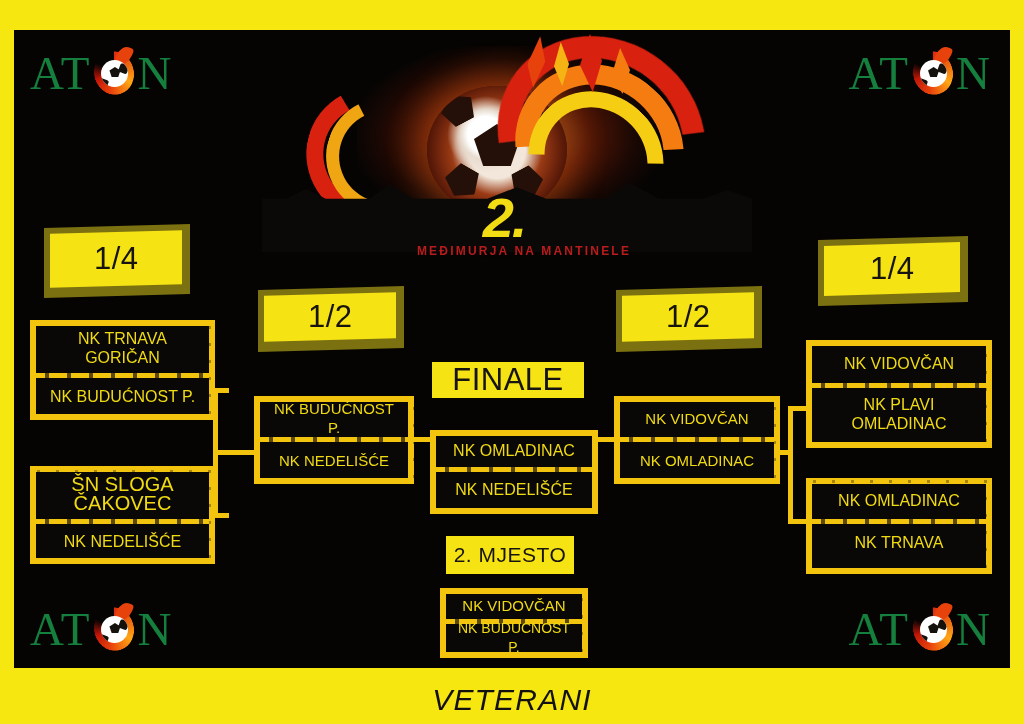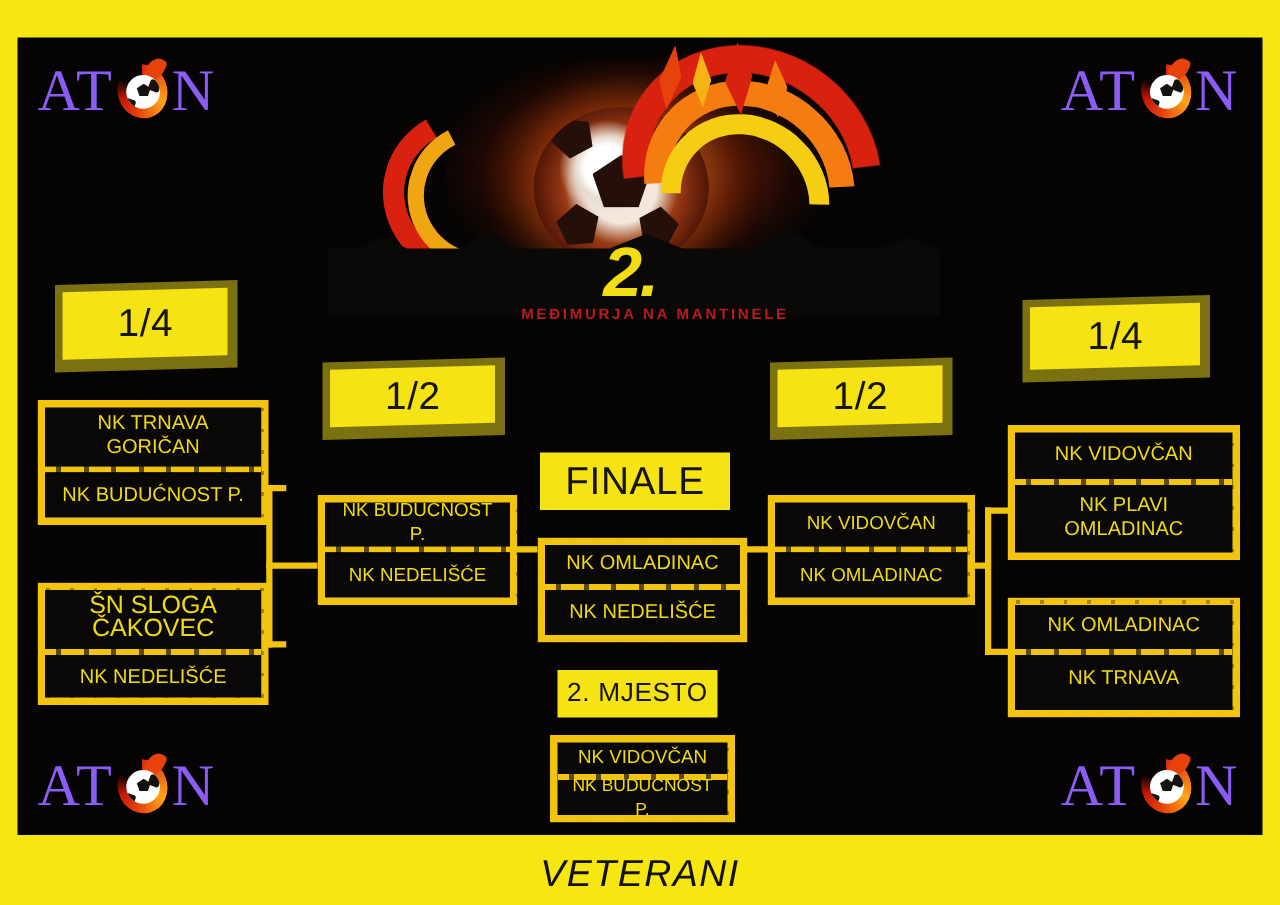--- a/index.html
+++ b/index.html
@@ -36,21 +36,21 @@
     font-weight: 400;
   }
   
   .aton {
     position: absolute;
     display: flex; align-items: center;
     height: 54px;
     user-select: none;
   }
   .aton .lt {
-    color: #8b5cf6;
+    color: #15803d;
     font-family: "Liberation Serif", serif;
     font-size: 47px;
     line-height: 47px;
     letter-spacing: 2px;
     font-weight: 400;
   }
   .aton .ballwrap {
     position: relative;
     width: 44px; height: 50px;
     margin: 0 1px;
@@ -427,21 +427,21 @@
       <span>NK BUDUĆNOST P.</span>
     </div>
     <div class="divider"></div>
     <div class="slot" style="height:34px; font-size:15px;">
       <span>NK NEDELIŠĆE</span>
     </div>
   </div>
 
   <div class="conn h" style="left:412px; top:437px; width:28px;"></div>
 
-  <div class="plate flat" style="left:432px; top:362px; width:152px; height:46px;">
+  <div class="plate flat" style="left:432px; top:362px; width:152px; height:36px;">
 
     <div class="face">
         <span>FINALE</span>
       </div>
   </div>
 
   <div class="match" style="left:430px; top:430px; width:168px; height:84px;">
     <div class="slot" style="height:32px; font-size:16px;">
       <span>NK OMLADINAC</span>
     </div>

